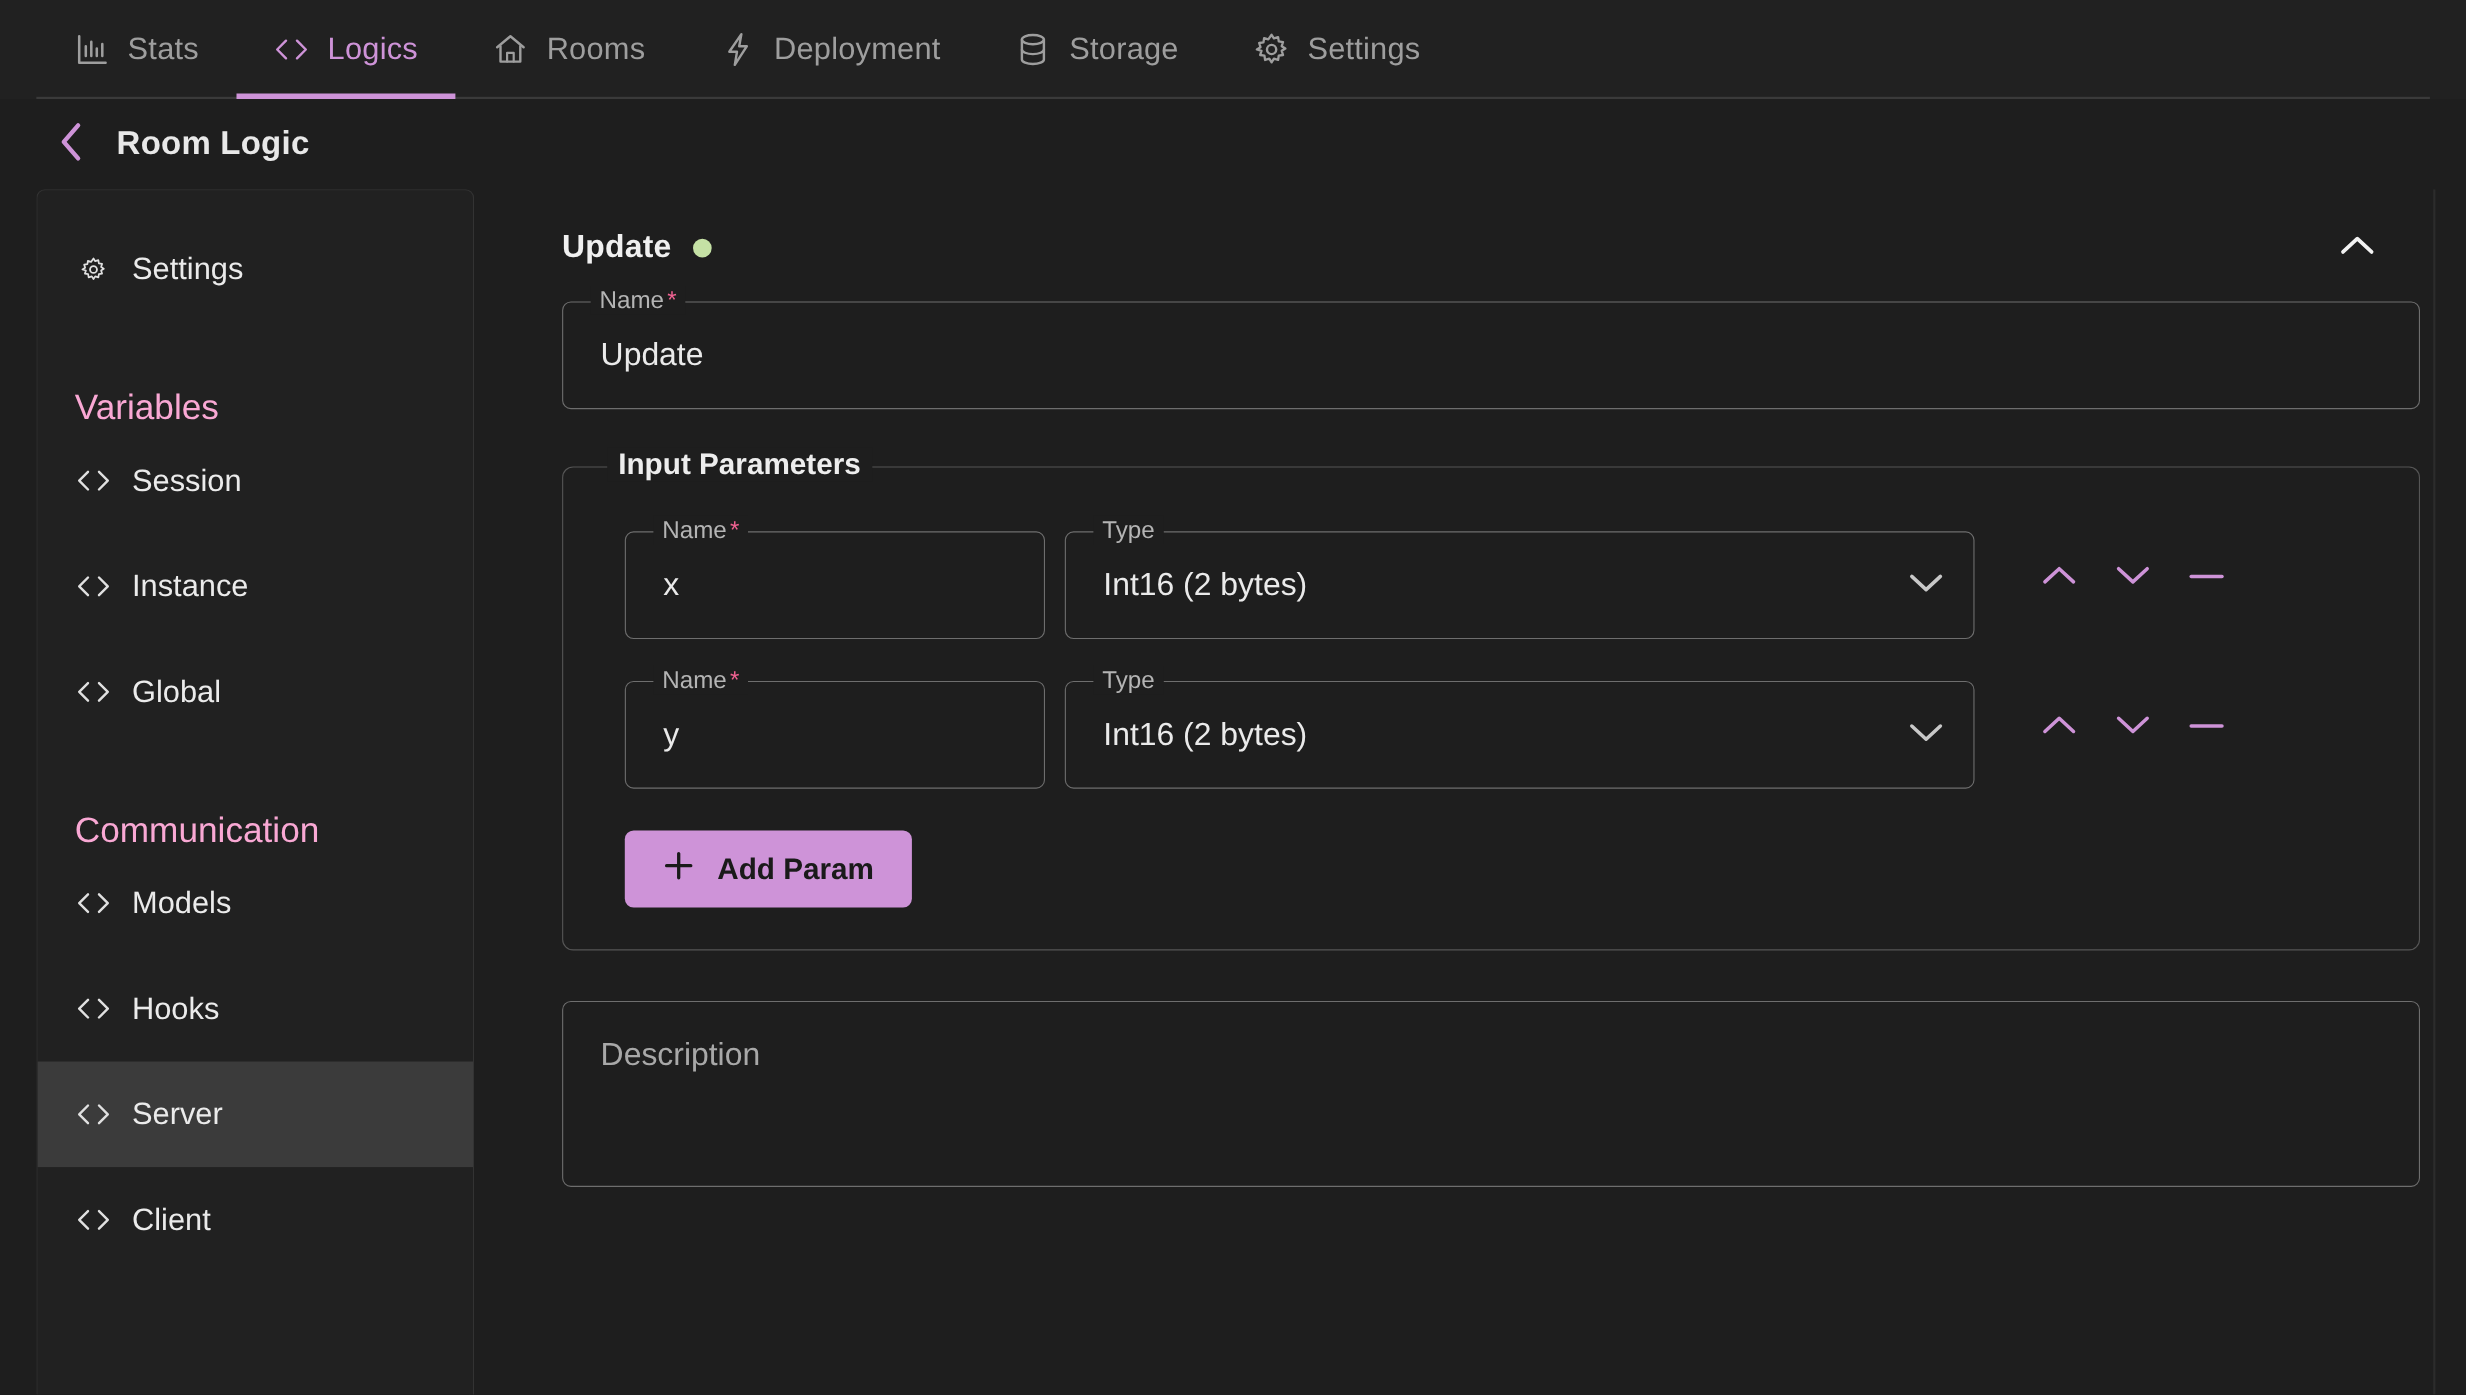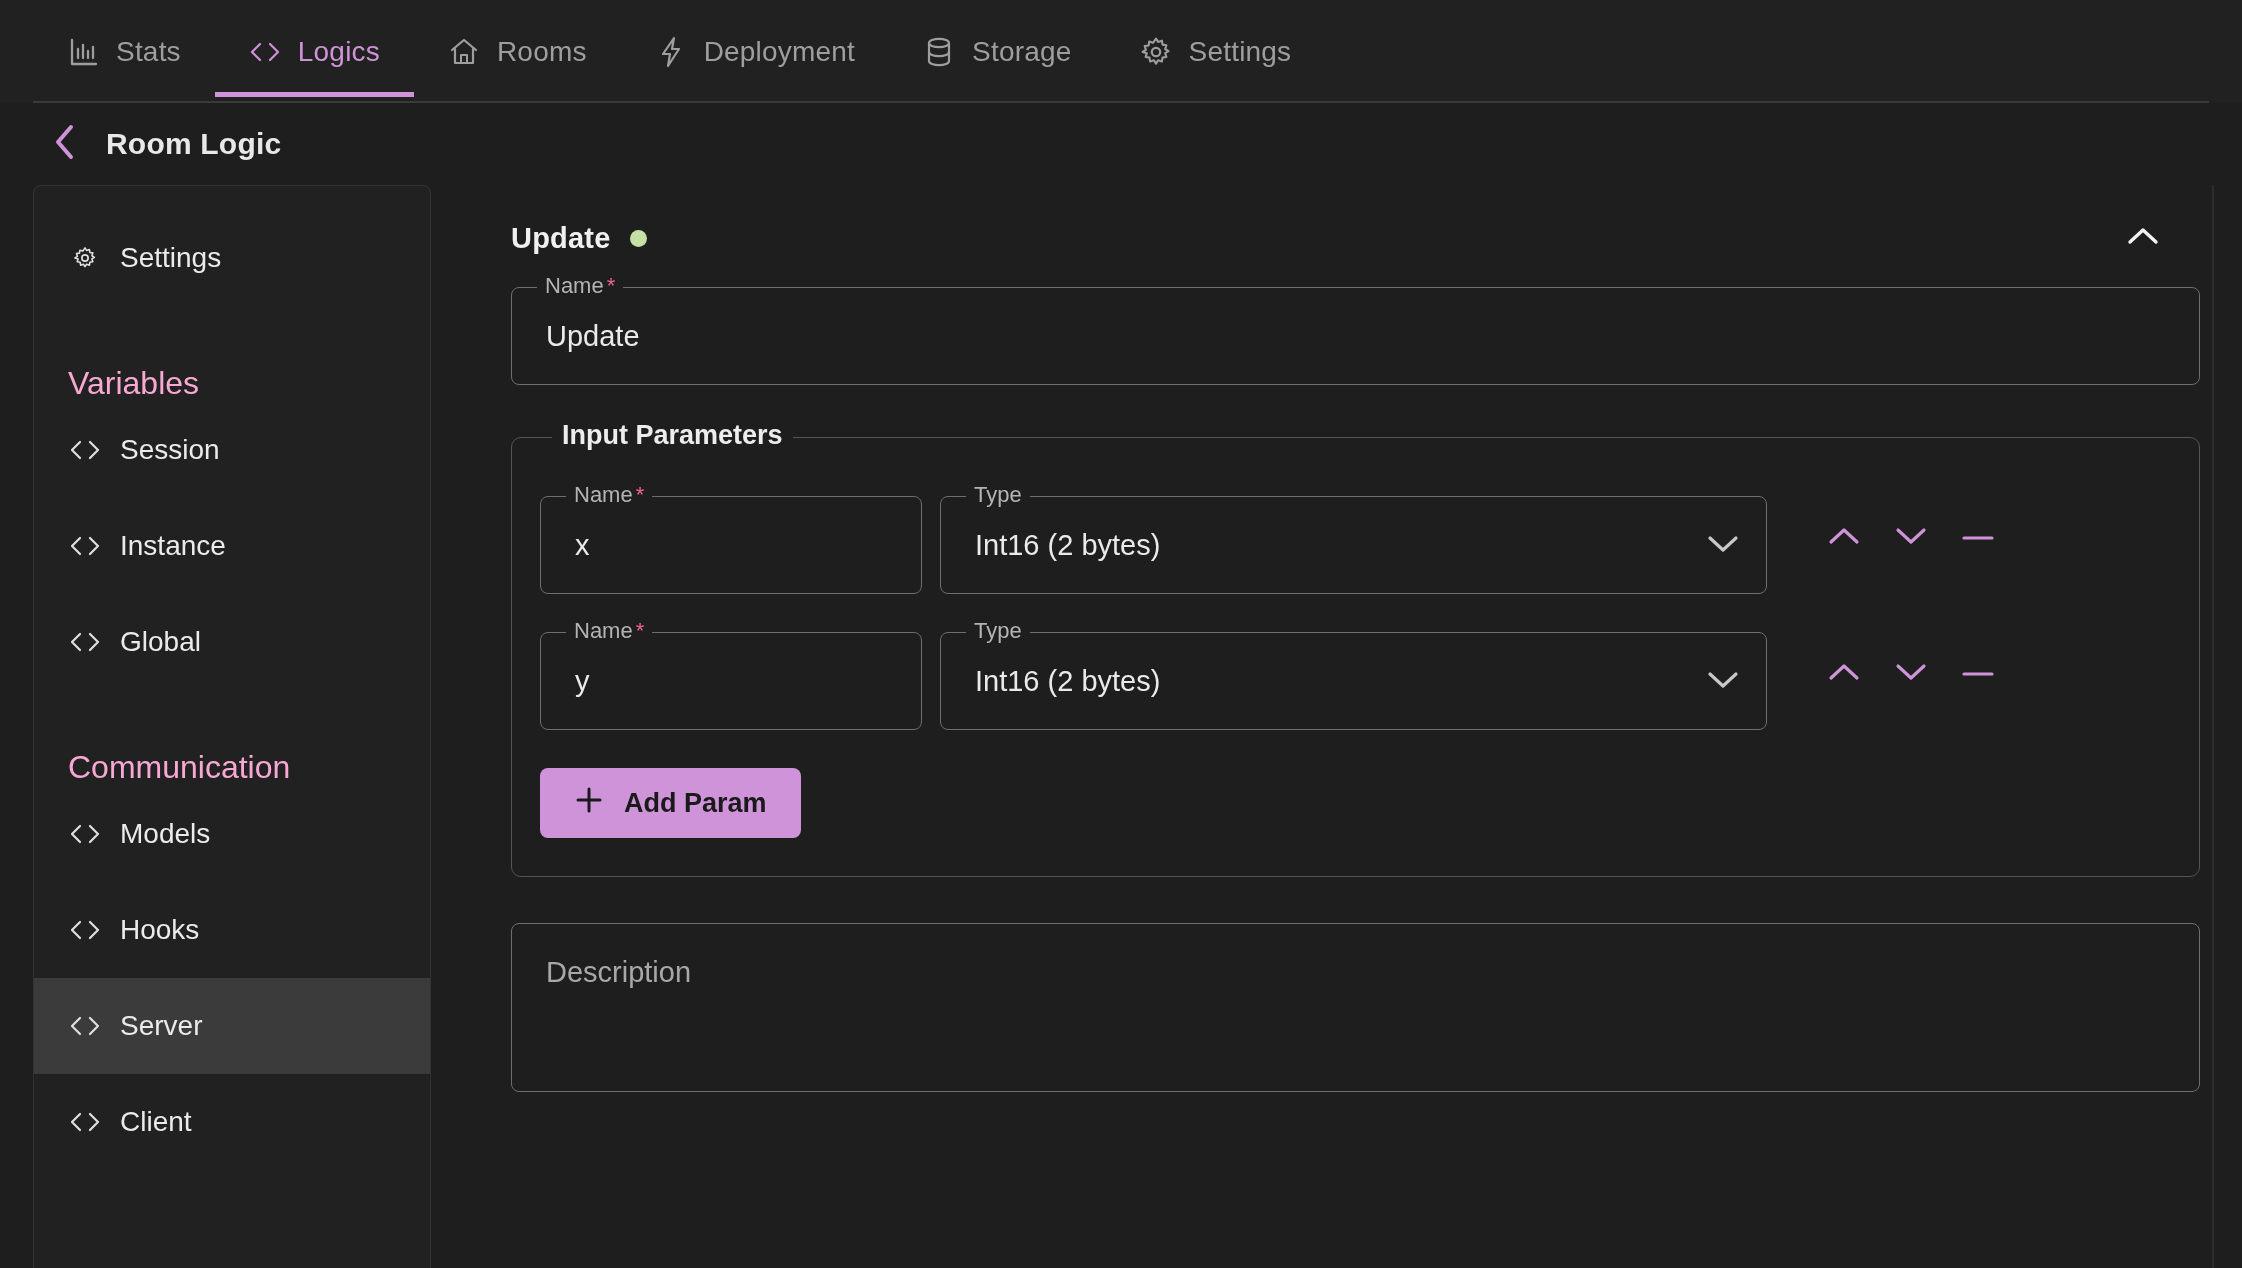--- a/index.html
+++ b/index.html
@@ -8,24 +8,24 @@
     width: 2242px;
     height: 1268px;
     background: #1e1e1e;
     font-family: "Liberation Sans", sans-serif;
     overflow: hidden;
   }
 
   
   .topbar {
     position: relative;
-    height: 103px;
+    height: 90px;
     background: #212121;
     display: flex;
-    align-items: center;
+    align-items: flex-end;
     padding-left: 33px;
   }
   .topbar-rule {
     position: absolute;
     left: 33px; right: 33px; bottom: 0;
     height: 2px;
     background: #3a3a3a;
   }
   .tab {
     display: flex;
@@ -183,21 +183,21 @@
     white-space: nowrap;
   }
   .req { color: #f06292; margin-left: 3px; }
 
   
   .fieldset {
     position: relative;
     margin-top: 52px;
     border: 1px solid #555;
     border-radius: 10px;
-    padding: 44px 36px 38px 28px;
+    padding: 44px 36px 38px 56px;
   }
   .fieldset-legend {
     position: absolute;
     top: -18px;
     left: 40px;
     background: #1e1e1e;
     padding: 0 10px;
     color: #ededed;
     font-size: 27px;
     font-weight: bold;

